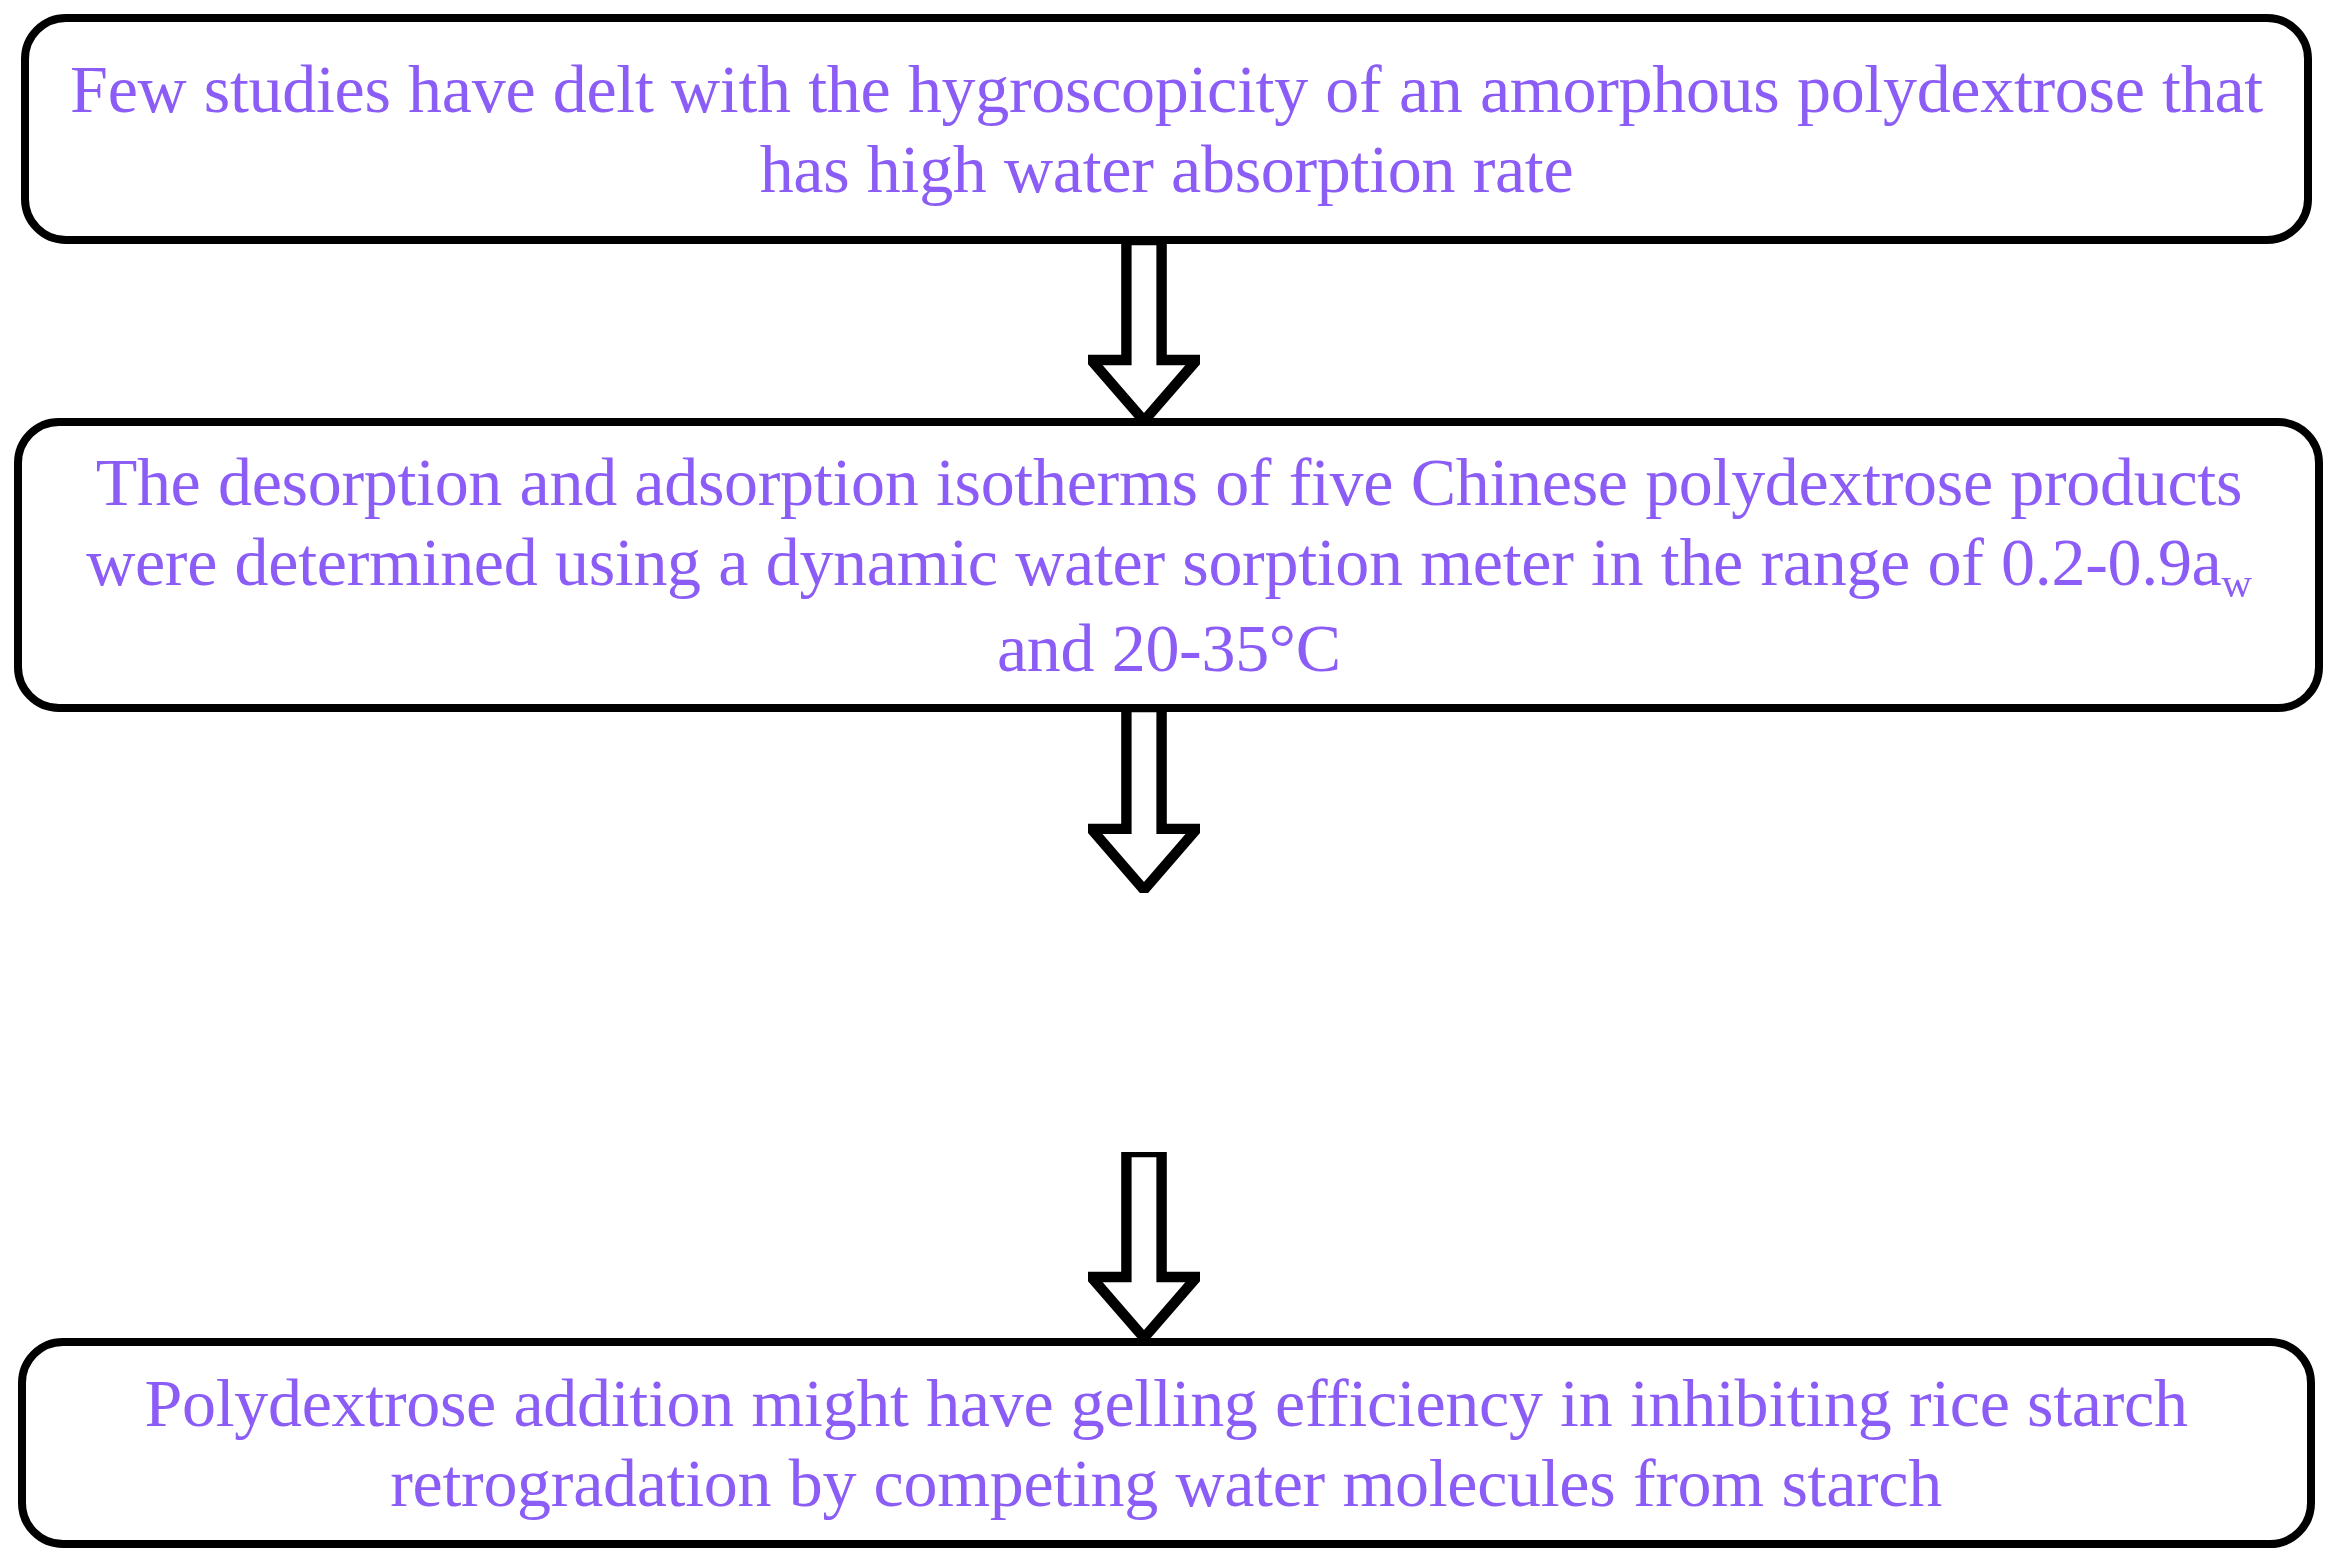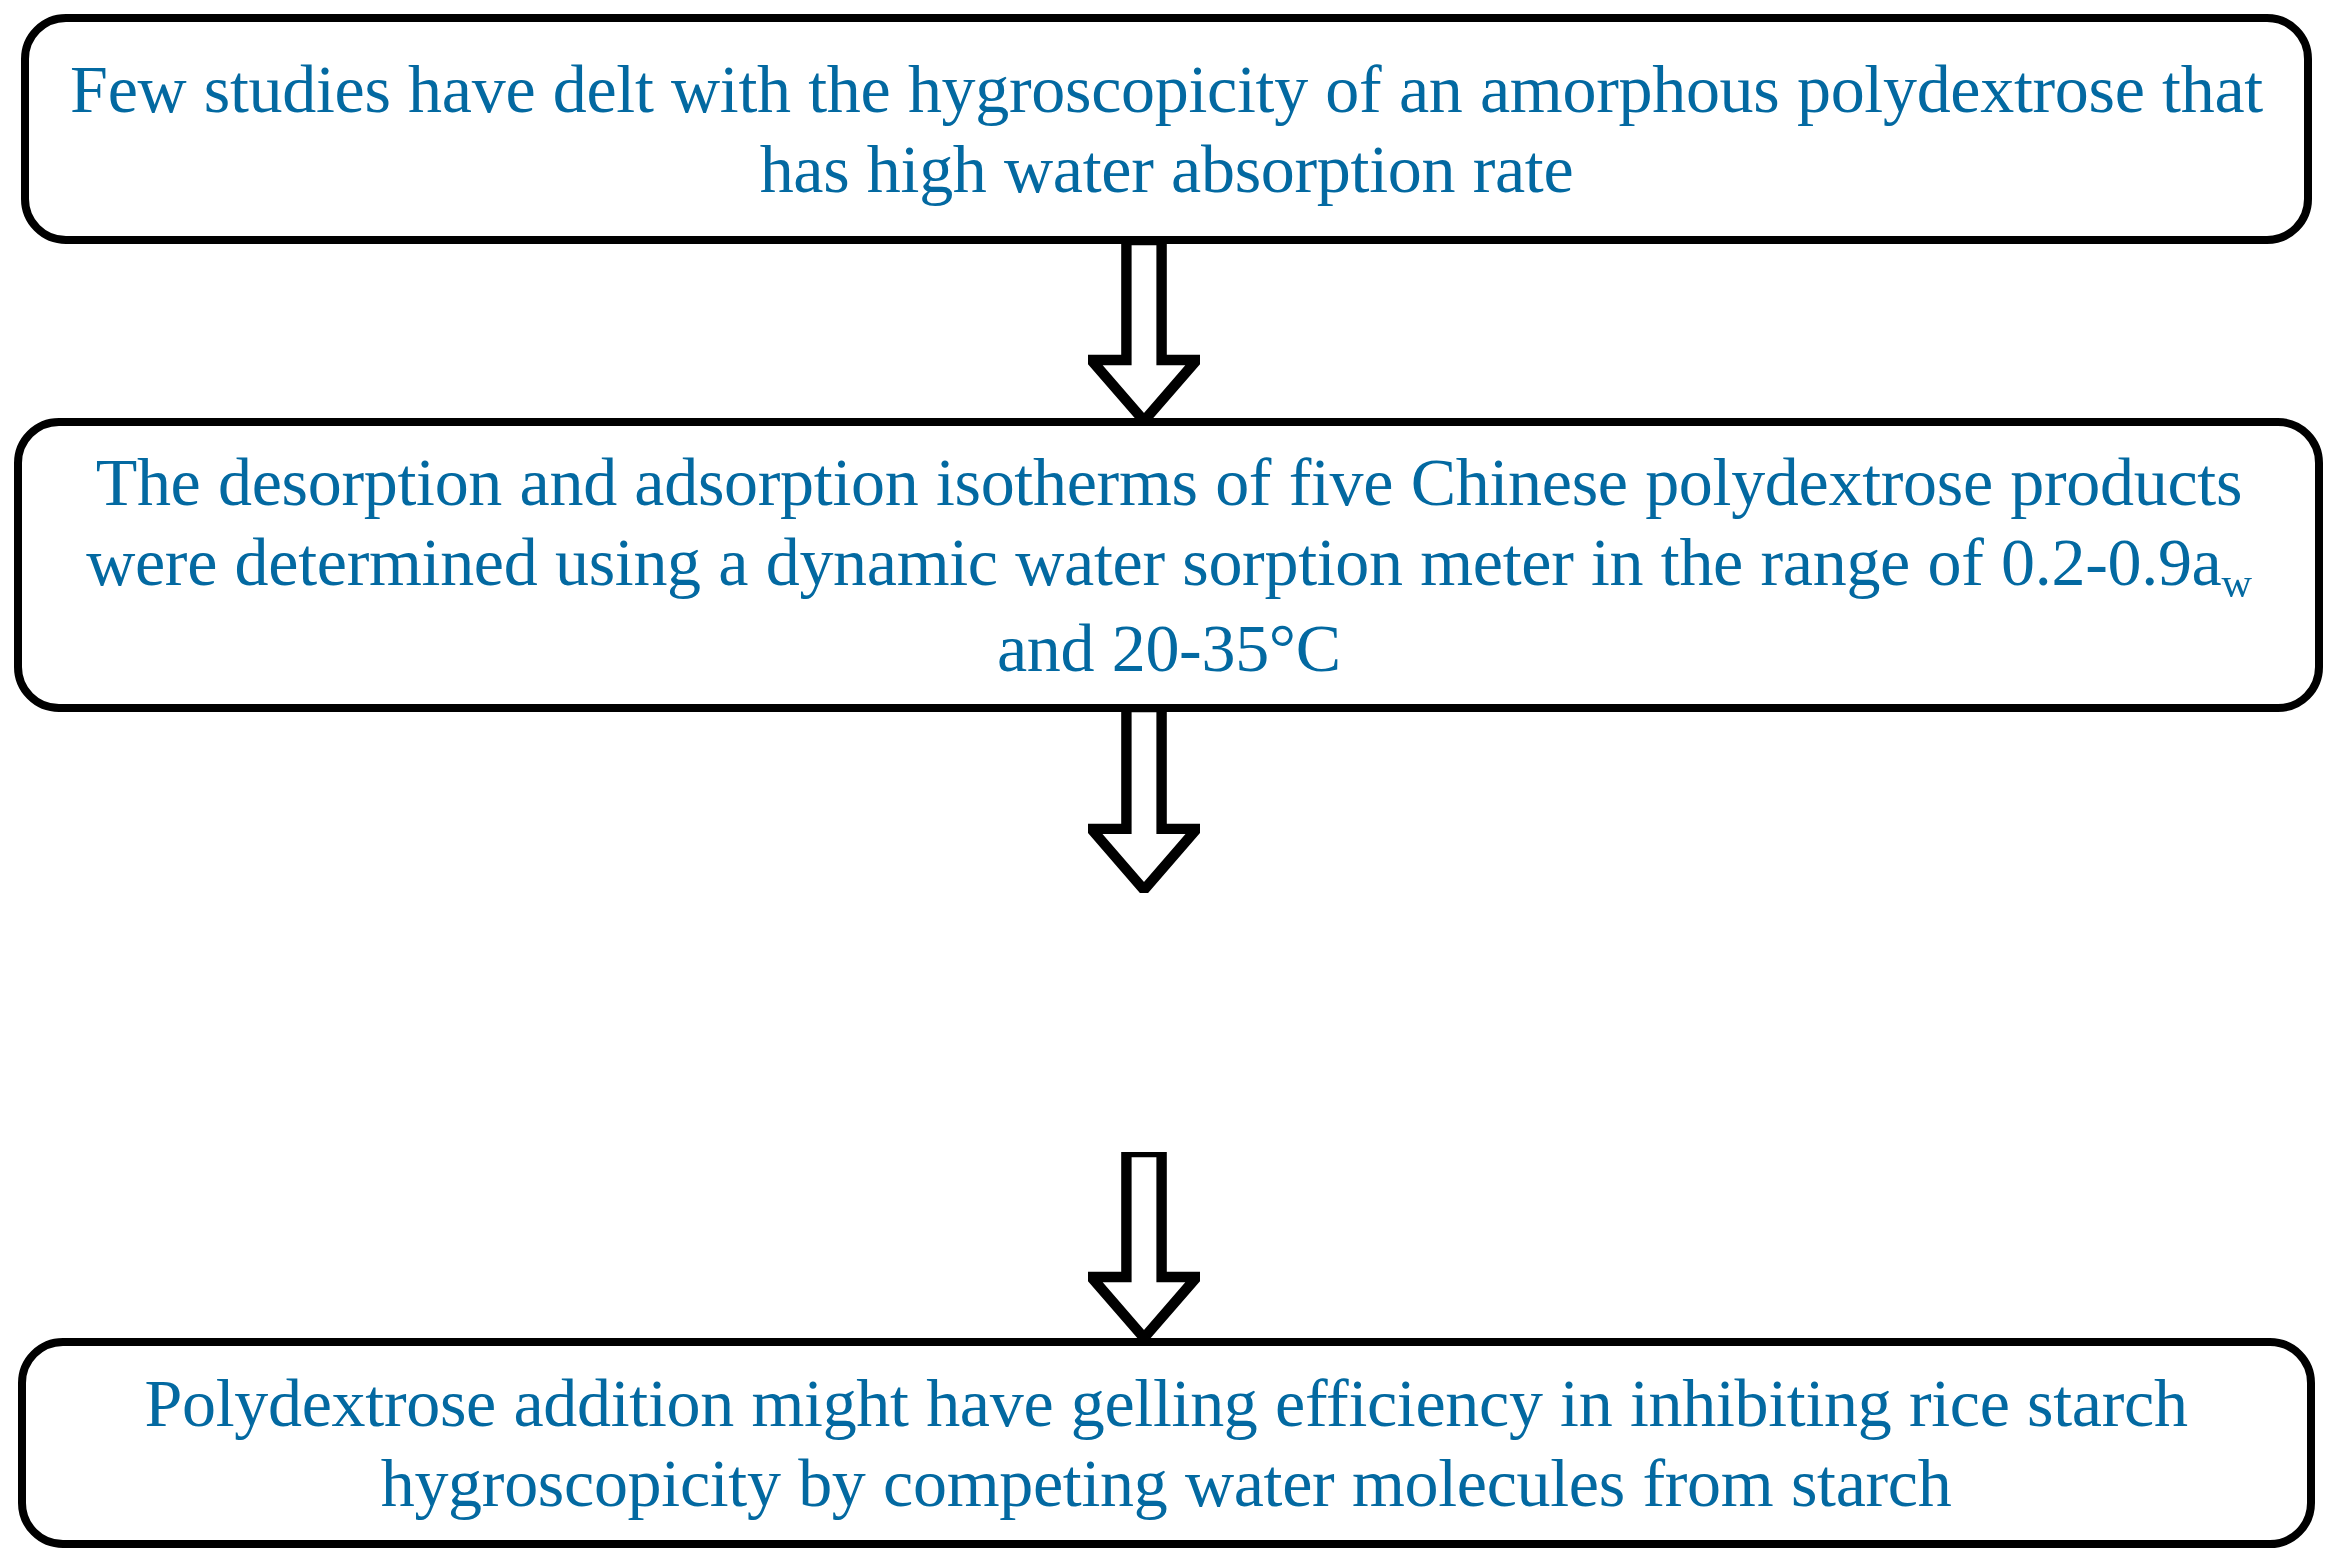--- a/index.html
+++ b/index.html
@@ -20,21 +20,21 @@
   .flow-box {
     position: absolute;
     box-sizing: border-box;
     background: #ffffff;
     border: 8.8px solid #000000;
     border-radius: 45px;
     display: flex;
     align-items: center;
     justify-content: center;
     text-align: center;
-    color: #0369a1;
+    color: #8b5cf6;
     padding: 4.8px 17.6px;
   }
   .flow-box .box-text {
     display: block;
     width: 100%;
     font-size: 67px;
     line-height: 1.16;
     letter-spacing: -0.3px;
     word-spacing: 0.8px;
     white-space: pre-line;
@@ -91,17 +91,17 @@
   </div>
 
 
   <div class="flow-arrow" id="arrow-3">
     <svg viewBox="0 0 140 236" preserveAspectRatio="none" aria-hidden="true">
       <polygon points="48,0 92,0 92,156 136,156 70,232 4,156 48,156" fill="#ffffff" stroke="#000000" stroke-width="13" stroke-linejoin="miter"></polygon>
     </svg>
   </div>
 
   <div class="flow-box" id="box-4">
-    <span class="box-text">Polydextrose addition might have gelling efficiency in inhibiting rice starch hygroscopicity by competing water molecules from starch</span>
+    <span class="box-text">Polydextrose addition might have gelling efficiency in inhibiting rice starch retrogradation by competing water molecules from starch</span>
   </div>
 
 </div>
 
 
 </body></html>

